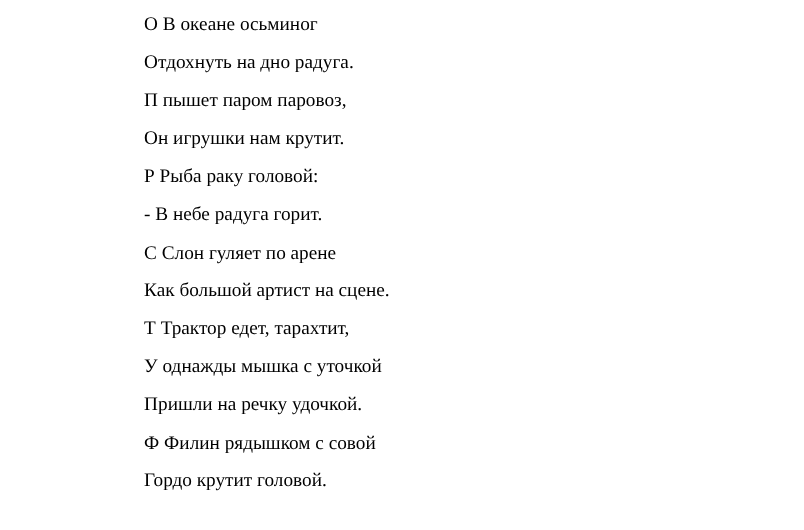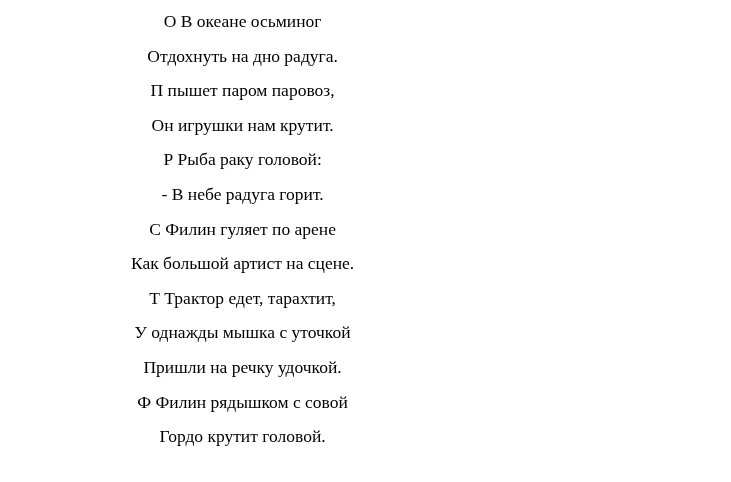--- a/index.html
+++ b/index.html
@@ -21,33 +21,32 @@
       padding: 0;
       list-style: none;
       font-family: "Liberation Serif", "DejaVu Serif", serif;
       font-size: 17.5px;
       color: #000000;
     }
     .poem li {
       height: 34.6px;
       line-height: 22px;
       white-space: nowrap;
-      text-align: center;
     }
   </style>
 </head>
 <body>
 
 <ul class="poem">
   <li>О В океане осьминог</li>
   <li>Отдохнуть на дно радуга.</li>
   <li>П пышет паром паровоз,</li>
   <li>Он игрушки нам крутит.</li>
   <li>Р Рыба раку головой:</li>
   <li>- В небе радуга горит.</li>
-  <li>С Филин гуляет по арене</li>
+  <li>С Слон гуляет по арене</li>
   <li>Как большой артист на сцене.</li>
   <li>Т Трактор едет, тарахтит,</li>
   <li>У однажды мышка с уточкой</li>
   <li>Пришли на речку удочкой.</li>
   <li>Ф Филин рядышком с совой</li>
   <li>Гордо крутит головой.</li>
 </ul>
 
 </body></html>

